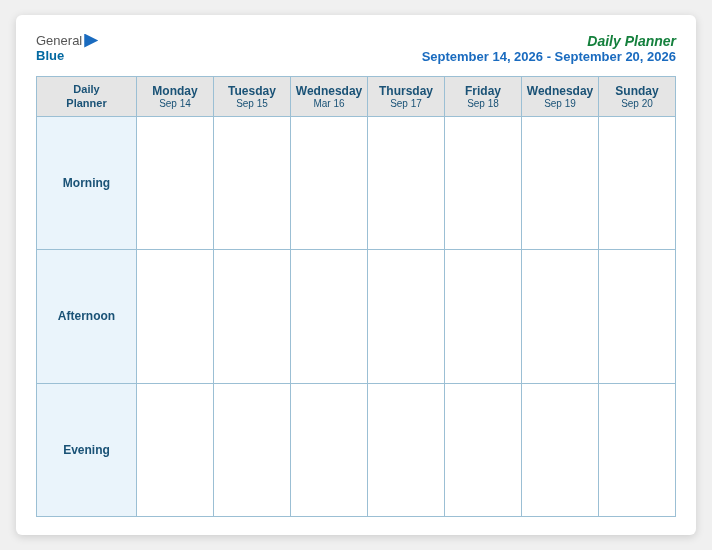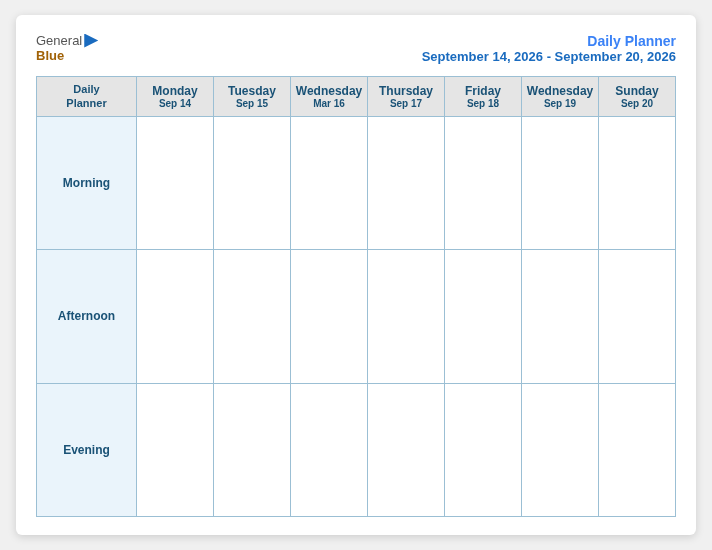--- a/index.html
+++ b/index.html
@@ -33,43 +33,44 @@
       flex-direction: column;
       align-items: flex-start;
     }
     .logo-text-general {
       font-size: 13px;
       color: #555;
       font-weight: normal;
     }
     .logo-text-blue {
       font-size: 13px;
-      color: #a16207;
+      color: #0369a1;
       font-weight: bold;
     }
     .logo-icon {
       display: inline-block;
       width: 14px;
       height: 14px;
       background: #1a6bbf;
       clip-path: polygon(0 0, 100% 50%, 0 100%);
       margin-left: 2px;
       vertical-align: middle;
     }
     .logo-row {
       display: flex;
       align-items: center;
     }
     .header-title {
       text-align: right;
     }
     .header-title-main {
       font-size: 14px;
-      color: #3b82f6;
-      font-weight: bold;
+      color: #15803d;
+      font-weight: bold;
+      font-style: italic;
     }
     .header-title-sub {
       font-size: 13px;
       color: #1a6bbf;
       font-weight: bold;
     }
     .planner-table {
       flex: 1;
       border-collapse: collapse;
       width: 100%;
@@ -90,21 +91,21 @@
       padding: 5px 2px;
     }
     .col-header-day {
       font-size: 12px;
       font-weight: bold;
       display: block;
       color: #1a5276;
     }
     .col-header-date {
       font-size: 10px;
-      font-weight: bold;
+      font-weight: normal;
       display: block;
       color: #1a5276;
     }
     .row-label-cell {
       background: #eaf4fb;
       color: #1a5276;
       font-size: 12px;
       font-weight: bold;
       width: 100px;
       min-width: 70px;

